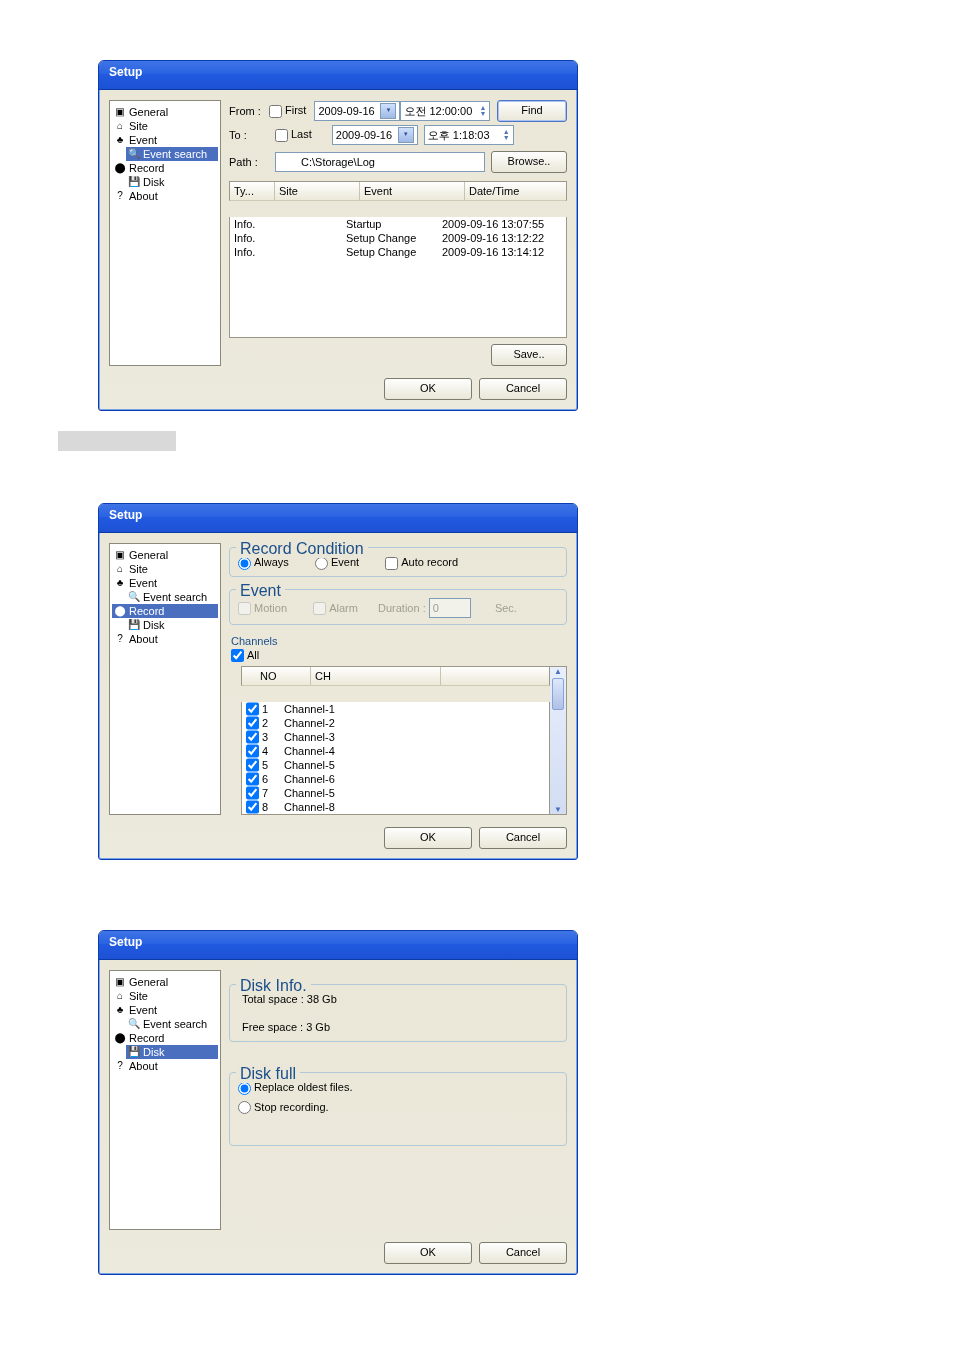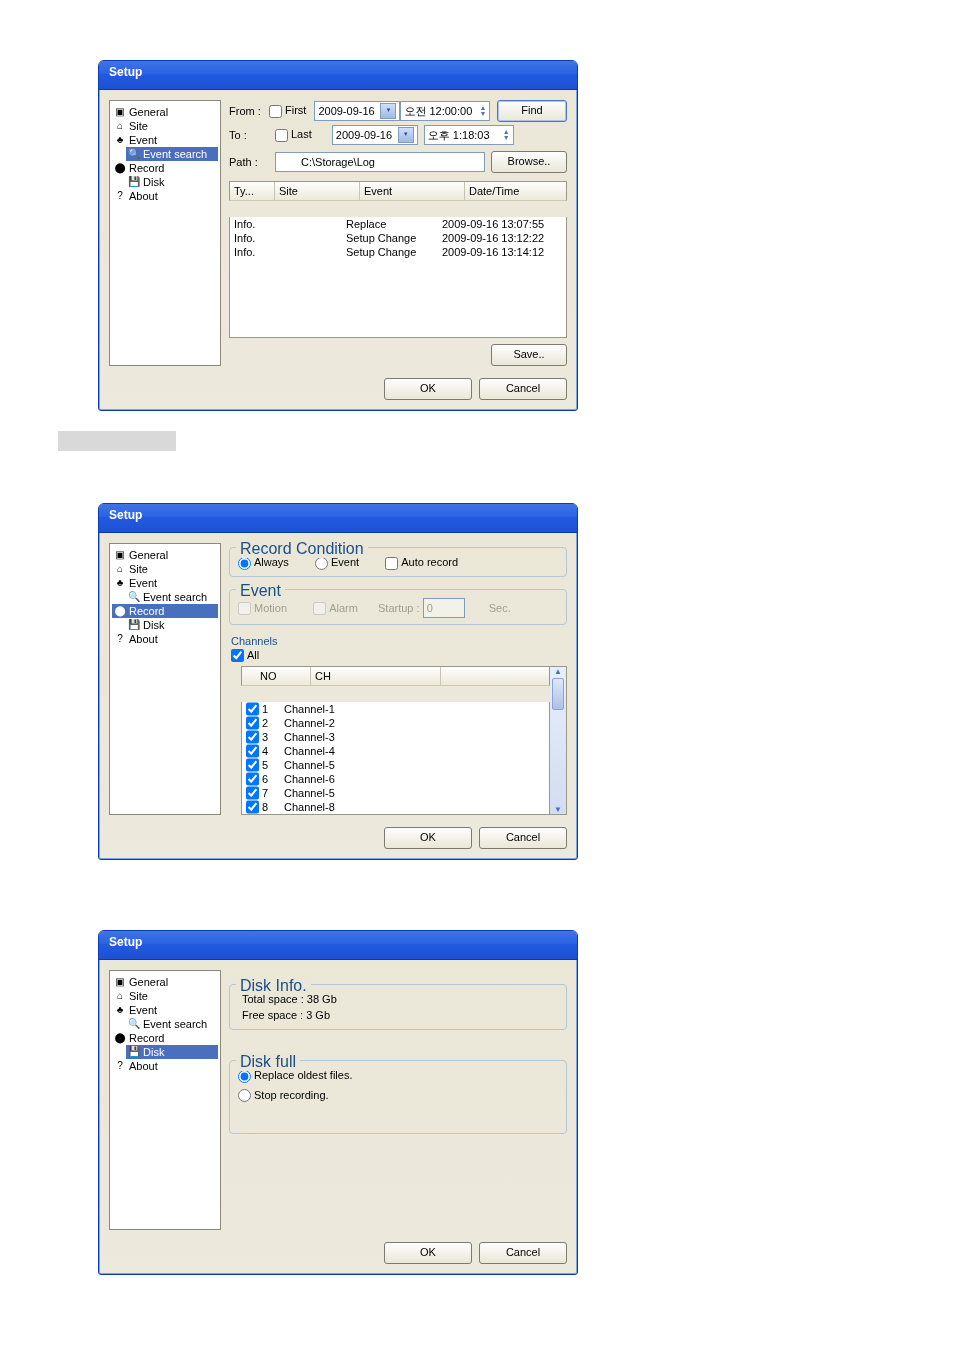--- a/index.html
+++ b/index.html
@@ -276,21 +276,21 @@
       <div class="listhead">
         <div style="width:36px">Ty...</div>
         <div style="width:76px">Site</div>
         <div style="width:96px">Event</div>
         <div style="flex:1;border-right:none">Date/Time</div>
       </div>
       <div class="listbox">
         <div class="listrow">
               <div style="width:36px">Info.</div>
               <div style="width:76px"></div>
-              <div style="width:96px">Replace</div>
+              <div style="width:96px">Startup</div>
               <div style="flex:1">2009-09-16 13:07:55</div>
             </div>
         <div class="listrow">
               <div style="width:36px">Info.</div>
               <div style="width:76px"></div>
               <div style="width:96px">Setup Change</div>
               <div style="flex:1">2009-09-16 13:12:22</div>
             </div>
         <div class="listrow">
               <div style="width:36px">Info.</div>
@@ -358,21 +358,21 @@
         <span style="display:inline-block;width:20px"></span>
         <label><input type="checkbox" class="chk" style=""><span class="lbl">Auto record</span></label>
       </div>
 
       <div class="fs disabled">
         <span class="fslbl">Event</span>
         <label><input type="checkbox" class="chk" disabled="" style=""><span class="lbl">Motion</span></label>
         <span style="display:inline-block;width:20px"></span>
         <label><input type="checkbox" class="chk" disabled="" style=""><span class="lbl">Alarm</span></label>
         <span style="display:inline-block;width:14px"></span>
-        <span class="lbl">Startup :</span>
+        <span class="lbl">Duration :</span>
         <input class="txt" style="width: 34px;" disabled="" value="0">
         <span style="display:inline-block;width:18px"></span>
         <span class="lbl">Sec.</span>
       </div>
 
       <span style="color:#1a4f8b;margin:2px 0 2px 2px;">Channels</span>
       <label style="margin:0 0 4px 2px;"><input type="checkbox" class="chk" checked="" style=""><span class="lbl">All</span></label>
 
       <div style="display:flex;padding-left:12px;">
         <div style="flex:1">
@@ -472,21 +472,21 @@
       <div class="row">
             <span class="ico">?</span>
             <span>About</span>
           </div>
     </div>
 
     <div class="content" style="padding-top:10px;">
 
       <div class="fs">
         <span class="fslbl">Disk Info.</span>
-        <div style="margin:0 0 4px 4px">Total space : 38 Gb</div>
+        <div style="margin:0 0 16px 4px">Total space : 38 Gb</div>
         <div style="margin:0 0 2px 4px">Free space : 3 Gb</div>
       </div>
 
       <div class="fs" style="min-height:58px;margin-top:22px;">
         <span class="fslbl">Disk full</span>
         <div style="margin-bottom:6px;"><label><input type="radio" class="rad" checked="" style=""><span class="lbl">Replace oldest files.</span></label></div>
         <div><label><input type="radio" class="rad" style=""><span class="lbl">Stop recording.</span></label></div>
       </div>
       <div style="height:60px"></div>
     </div>

